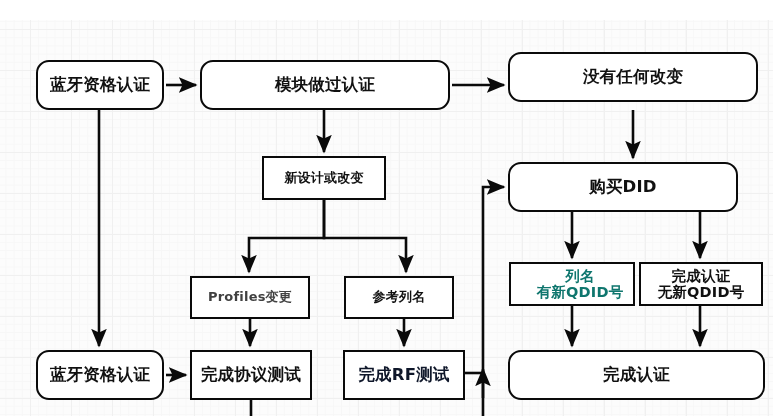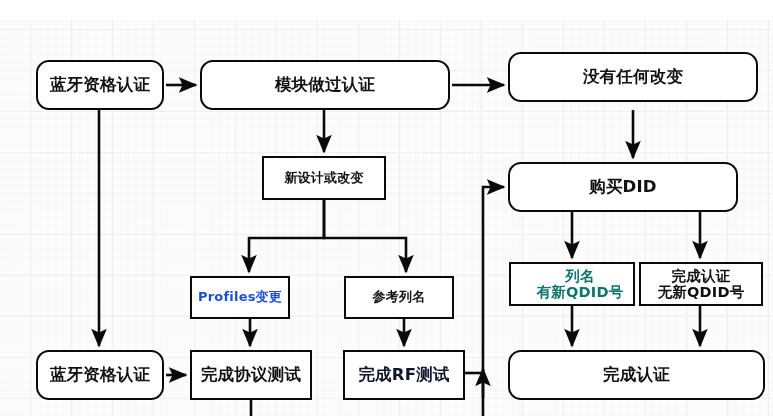--- a/index.html
+++ b/index.html
@@ -80,21 +80,21 @@
         <polyline points="700,286 700,326" fill="none" stroke="#0a0a0a" stroke-width="2.6" stroke-linecap="butt" stroke-linejoin="miter" marker-end="url(#arrowhead)"></polyline>
         <polyline points="483,378 483,349" fill="none" stroke="#0a0a0a" stroke-width="2.6" marker-end="url(#arrowhead)"></polyline>
       </g>
   </svg>
   <div id="nodes-group">
       <div class="node rounded fs16" style="left: 36px; top: 40px; width: 128px; height: 50px; border-color: rgb(10, 10, 10); background: rgb(255, 255, 255); color: rgb(17, 17, 17);"><span>蓝牙资格认证</span></div>
       <div class="node rounded fs16" style="left: 200px; top: 40px; width: 250px; height: 50px; border-color: rgb(10, 10, 10); background: rgb(255, 255, 255); color: rgb(17, 17, 17);"><span>模块做过认证</span></div>
       <div class="node rounded fs16" style="left: 508px; top: 32px; width: 250px; height: 50px; border-color: rgb(10, 10, 10); background: rgb(255, 255, 255); color: rgb(17, 17, 17);"><span>没有任何改变</span></div>
       <div class="node sharp fs15" style="left: 262px; top: 136px; width: 124px; height: 44px; border-color: rgb(10, 10, 10); background: rgb(255, 255, 255); color: rgb(17, 17, 17);"><span>新设计或改变</span></div>
       <div class="node rounded fs16" style="left: 508px; top: 142px; width: 230px; height: 50px; border-color: rgb(10, 10, 10); background: rgb(255, 255, 255); color: rgb(17, 17, 17);"><span>购买DID</span></div>
-      <div class="node sharp fs15" style="left: 190px; top: 256px; width: 100px; height: 43px; border-color: rgb(10, 10, 10); background: rgb(255, 255, 255); color: #1d4ed8;"><span>Profiles变更</span></div>
+      <div class="node sharp fs15" style="left: 190px; top: 256px; width: 120px; height: 43px; border-color: rgb(10, 10, 10); background: rgb(255, 255, 255); color: #404040;"><span>Profiles变更</span></div>
       <div class="node sharp fs15" style="left: 344px; top: 256px; width: 110px; height: 43px; border-color: rgb(10, 10, 10); background: rgb(255, 255, 255); color: rgb(17, 17, 17);"><span>参考列名</span></div>
       <div class="node sharp fs14" style="left: 509px; top: 242px; width: 126px; height: 44px; border-color: rgb(10, 10, 10); background: rgb(255, 255, 255); color: #0f766e; padding-left: 16px;"><span>列名
 有新QDID号</span></div>
       <div class="node sharp fs14" style="left: 639px; top: 242px; width: 124px; height: 44px; border-color: rgb(10, 10, 10); background: rgb(255, 255, 255); color: rgb(17, 17, 17);"><span>完成认证
 无新QDID号</span></div>
       <div class="node rounded fs16" style="left: 36px; top: 330px; width: 128px; height: 50px; border-color: rgb(10, 10, 10); background: rgb(255, 255, 255); color: rgb(17, 17, 17);"><span>蓝牙资格认证</span></div>
       <div class="node sharp fs16" style="left: 190px; top: 330px; width: 122px; height: 50px; border-color: rgb(10, 10, 10); background: rgb(255, 255, 255); color: rgb(17, 17, 17);"><span>完成协议测试</span></div>
       <div class="node sharp fs16" style="left: 343px; top: 330px; width: 122px; height: 50px; border-color: rgb(10, 10, 10); background: rgb(255, 255, 255); color: #0f172a;"><span>完成RF测试</span></div>
       <div class="node rounded fs16" style="left: 508px; top: 330px; width: 257px; height: 50px; border-color: rgb(10, 10, 10); background: rgb(255, 255, 255); color: rgb(17, 17, 17); font-family: Liberation Serif, serif;"><span>完成认证</span></div>
     </div>

